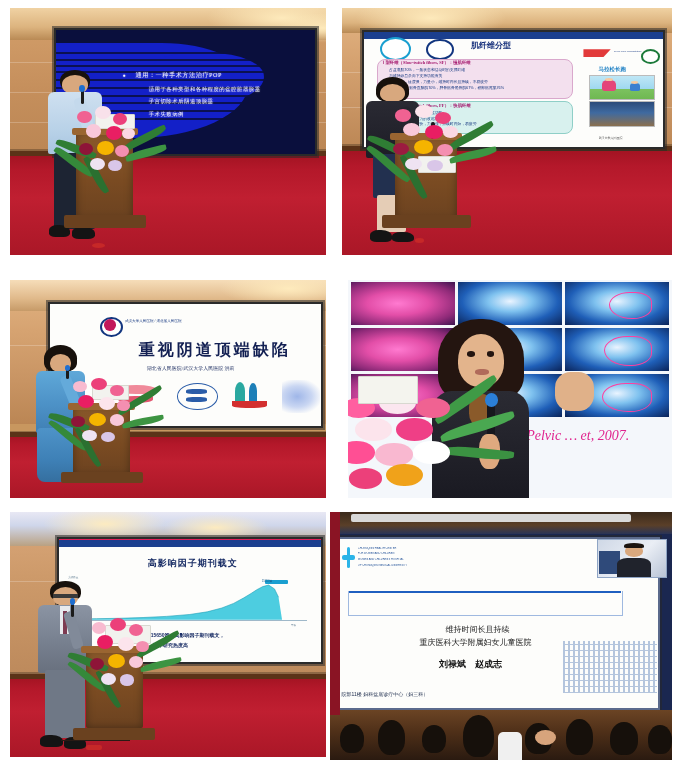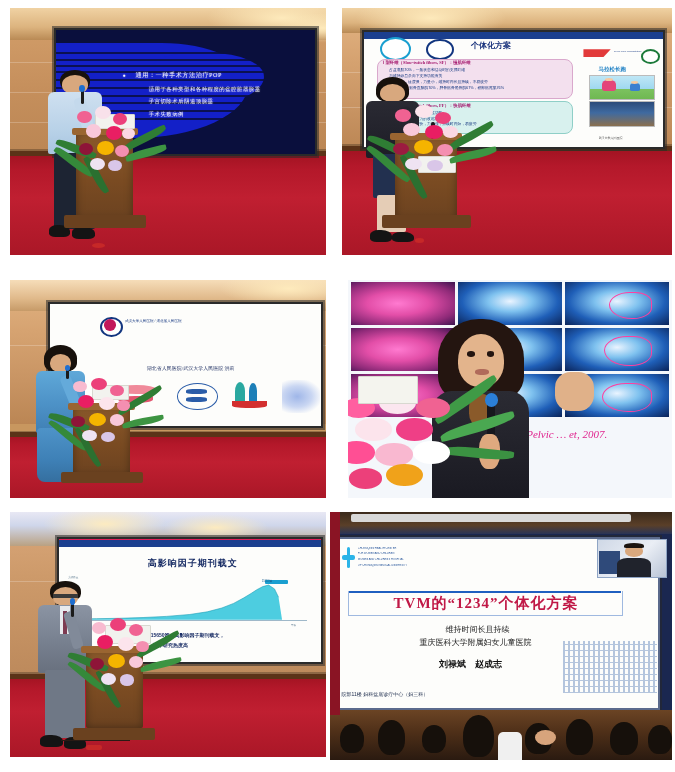--- a/index.html
+++ b/index.html
@@ -188,21 +188,21 @@
       <div class="wallseam" style="top:40%"></div>
       <div class="floor" style="height:44%"></div>
       <div class="floorline" style="bottom:44%"></div>
       <div class="stageedge" style="bottom:42%"></div>
 
       <div class="screen screen-white" style="left:6%;top:9%;width:92%;height:48%;">
         <div class="wslide">
           <div style="position:absolute;left:0;top:0;right:0;height:7%;background:#1b3f8f;"></div>
           <div class="logo-circ" style="left:6%;top:6%;width:9%;height:17%;border-color:#1a9fd0;"></div>
           <div class="logo-circ" style="left:21%;top:7%;width:8%;height:15%;border-color:#12357f;"></div>
-          <div class="wtitle" style="left:36%;top:8%;font-size:8px;color:#152f7a;">个体化方案</div>
+          <div class="wtitle" style="left:36%;top:8%;font-size:8px;color:#152f7a;">肌纤维分型</div>
 
           <div class="boxpink" style="left:5%;top:24%;width:64%;height:32%;"></div>
           <div class="bline" style="left:7%;top:25%;width:62%;font-size:4.4px;color:#a3126a;font-weight:bold;font-family:'Liberation Serif',serif;">Ⅰ 型纤维（Slow-twitch fibers, SF）：慢肌纤维</div>
           <div class="bline" style="left:9%;top:31%;width:60%;font-size:3.8px;color:#12357f;">占盆底肌70%，一般状态和活动时的支撑纤维</div>
           <div class="bline" style="left:9%;top:36%;width:60%;font-size:3.8px;color:#12357f;">与维持静息条向下支持功能有关</div>
           <div class="bline" style="left:9%;top:41%;width:60%;font-size:3.8px;color:#12357f;">等位收缩，速度慢，力量小，维持时间长且持续，不易疲劳</div>
           <div class="bline" style="left:9%;top:46.5%;width:60%;font-size:3.8px;color:#12357f;">贴骨的道肌 贴骨直肠肌70%，胛骨贴骨尾骨肌67%，耕部贴尾肌76%</div>
 
           <div class="boxcyan" style="left:5%;top:60%;width:64%;height:26%;"></div>
           <div class="bline" style="left:7%;top:61%;width:62%;font-size:4.4px;color:#a3126a;font-weight:bold;font-family:'Liberation Serif',serif;">Ⅱ 型纤维（Fast-twitch fibers, FF）：快肌纤维</div>
@@ -278,20 +278,21 @@
       <div class="floor" style="height:30%"></div>
       <div class="floorline" style="bottom:30%"></div>
       <div class="stageedge" style="bottom:28%"></div>
 
       <div class="screen screen-white" style="left:12%;top:10%;width:87%;height:58%;">
         <div class="wslide">
           <div class="logo-circ" style="left:19%;top:12%;width:7%;height:13%;"></div>
           <div style="position:absolute;left:20.3%;top:14%;width:4.4%;height:9%;background:#c2185b;border-radius:50%;"></div>
           <div class="tinytxt" style="left:28%;top:14%;width:30%;font-size:3.6px;color:#12357f;
                font-family:'Liberation Serif',serif;">武汉大学人民医院 / 湖北省人民医院</div>
+          <div class="wtitle" style="left:33%;top:30%;font-size:16px;color:#121f52;letter-spacing:3px;">重视阴道顶端缺陷</div>
           <div class="wsub" style="left:36%;top:50%;font-size:5px;color:#2a3a6a;">湖北省人民医院/武汉大学人民医院  洪莉</div>
 
           <div style="position:absolute;left:24%;top:62%;width:16%;height:26%;">
             <div style="position:absolute;left:6%;top:16%;width:90%;height:26%;background:#f08a9a;border-radius:50% 50% 10% 50%;"></div>
             <div style="position:absolute;left:10%;top:48%;width:80%;height:22%;background:#e2566f;border-radius:50% 10% 50% 50%;"></div>
           </div>
           <div style="position:absolute;left:46%;top:62%;width:16%;height:26%;">
             <div style="position:absolute;left:6%;top:10%;width:88%;height:74%;border:1.4px solid #2a5ca8;border-radius:50%;"></div>
             <div style="position:absolute;left:26%;top:28%;width:48%;height:14%;background:#2a5ca8;border-radius:30%;"></div>
             <div style="position:absolute;left:26%;top:52%;width:48%;height:14%;background:#2a5ca8;border-radius:30%;"></div>
@@ -358,21 +359,21 @@
         <div class="mricell mri-b"></div>
         <div class="mricell mri-b">
             <div class="mri-o" style="left:38%;top:18%;width:44%;height:64%;"></div>
           </div>
         <div class="mricell mri-p"></div>
         <div class="mricell mri-b"></div>
         <div class="mricell mri-b">
             <div class="mri-o" style="left:36%;top:20%;width:46%;height:62%;"></div>
           </div>
       </div>
-      <div class="citetxt" style="left:55%;top:68%;font-size:11px;">Pelvic … et, 2007.</div>
+      <div class="citetxt" style="left:55%;top:68%;font-size:14px;">Pelvic … et, 2007.</div>
 
       <div class="person" style="left:26%;top:18%;width:30%;height:82%;">
         <div class="hair" style="left:6%;top:0;width:88%;height:46%;border-radius:48% 48% 30% 30%;background:#241510;"></div>
         <div class="head" style="left:26%;top:8%;width:48%;height:30%;background:#e3b48c;"></div>
         <div style="position:absolute;left:36%;top:18%;width:8%;height:3%;background:#241510;border-radius:50%;"></div>
         <div style="position:absolute;left:56%;top:18%;width:8%;height:3%;background:#241510;border-radius:50%;"></div>
         <div style="position:absolute;left:44%;top:28%;width:14%;height:3%;background:#b06a5a;border-radius:40%;"></div>
         <div class="body" style="left:0;top:40%;width:100%;height:60%;
              background:linear-gradient(180deg,#2b2b33 0%,#1a1a22 100%);border-radius:20% 20% 0 0;"></div>
         <div style="position:absolute;left:38%;top:42%;width:24%;height:18%;background:#8a5a2a;border-radius:40%;"></div>
@@ -494,21 +495,20 @@
             <div style="position:absolute;left:38%;top:0;width:24%;height:100%;background:#2bb4e8;border-radius:2px;"></div>
             <div style="position:absolute;left:0;top:38%;width:100%;height:24%;background:#2bb4e8;border-radius:2px;"></div>
           </div>
           <div class="tinytxt" style="left:7%;top:6%;width:34%;font-size:2.6px;color:#1d4e96;">CHONGQING HEALTH CENTER</div>
           <div class="tinytxt" style="left:7%;top:9%;width:34%;font-size:2.6px;color:#1d4e96;">FOR WOMEN AND CHILDREN</div>
           <div class="tinytxt" style="left:7%;top:12.5%;width:34%;font-size:2.6px;color:#1d4e96;">WOMEN AND CHILDREN'S HOSPITAL</div>
           <div class="tinytxt" style="left:7%;top:15.5%;width:34%;font-size:2.6px;color:#1d4e96;">OF CHONGQING MEDICAL UNIVERSITY</div>
 
           <div class="s6topline" style="left:4%;top:31%;width:84%;"></div>
           <div class="s6box" style="left:4%;top:31%;width:84%;height:14%;border-top:none;"></div>
-          <div class="s6title" style="left:18%;top:33%;font-size:15px;letter-spacing:1px;">TVM的“1234”个体化方案</div>
 
           <div class="s6line" style="left:34%;top:50%;font-size:8px;">维持时间长且持续</div>
           <div class="s6line" style="left:26%;top:58%;font-size:8px;">重庆医科大学附属妇女儿童医院</div>
           <div class="s6names" style="left:32%;top:70%;font-size:9px;">刘禄斌　赵成志</div>
 
           <div class="bldg" style="left:70%;top:60%;width:29%;height:30%;"></div>
           <div class="s6foot" style="left:2%;top:89%;font-size:5px;">院部11楼 妇科盆底诊疗中心（妇三科）</div>
         </div>
         <div class="screen-frame" style="border-color:#5b6a8c;"></div>
       </div>

